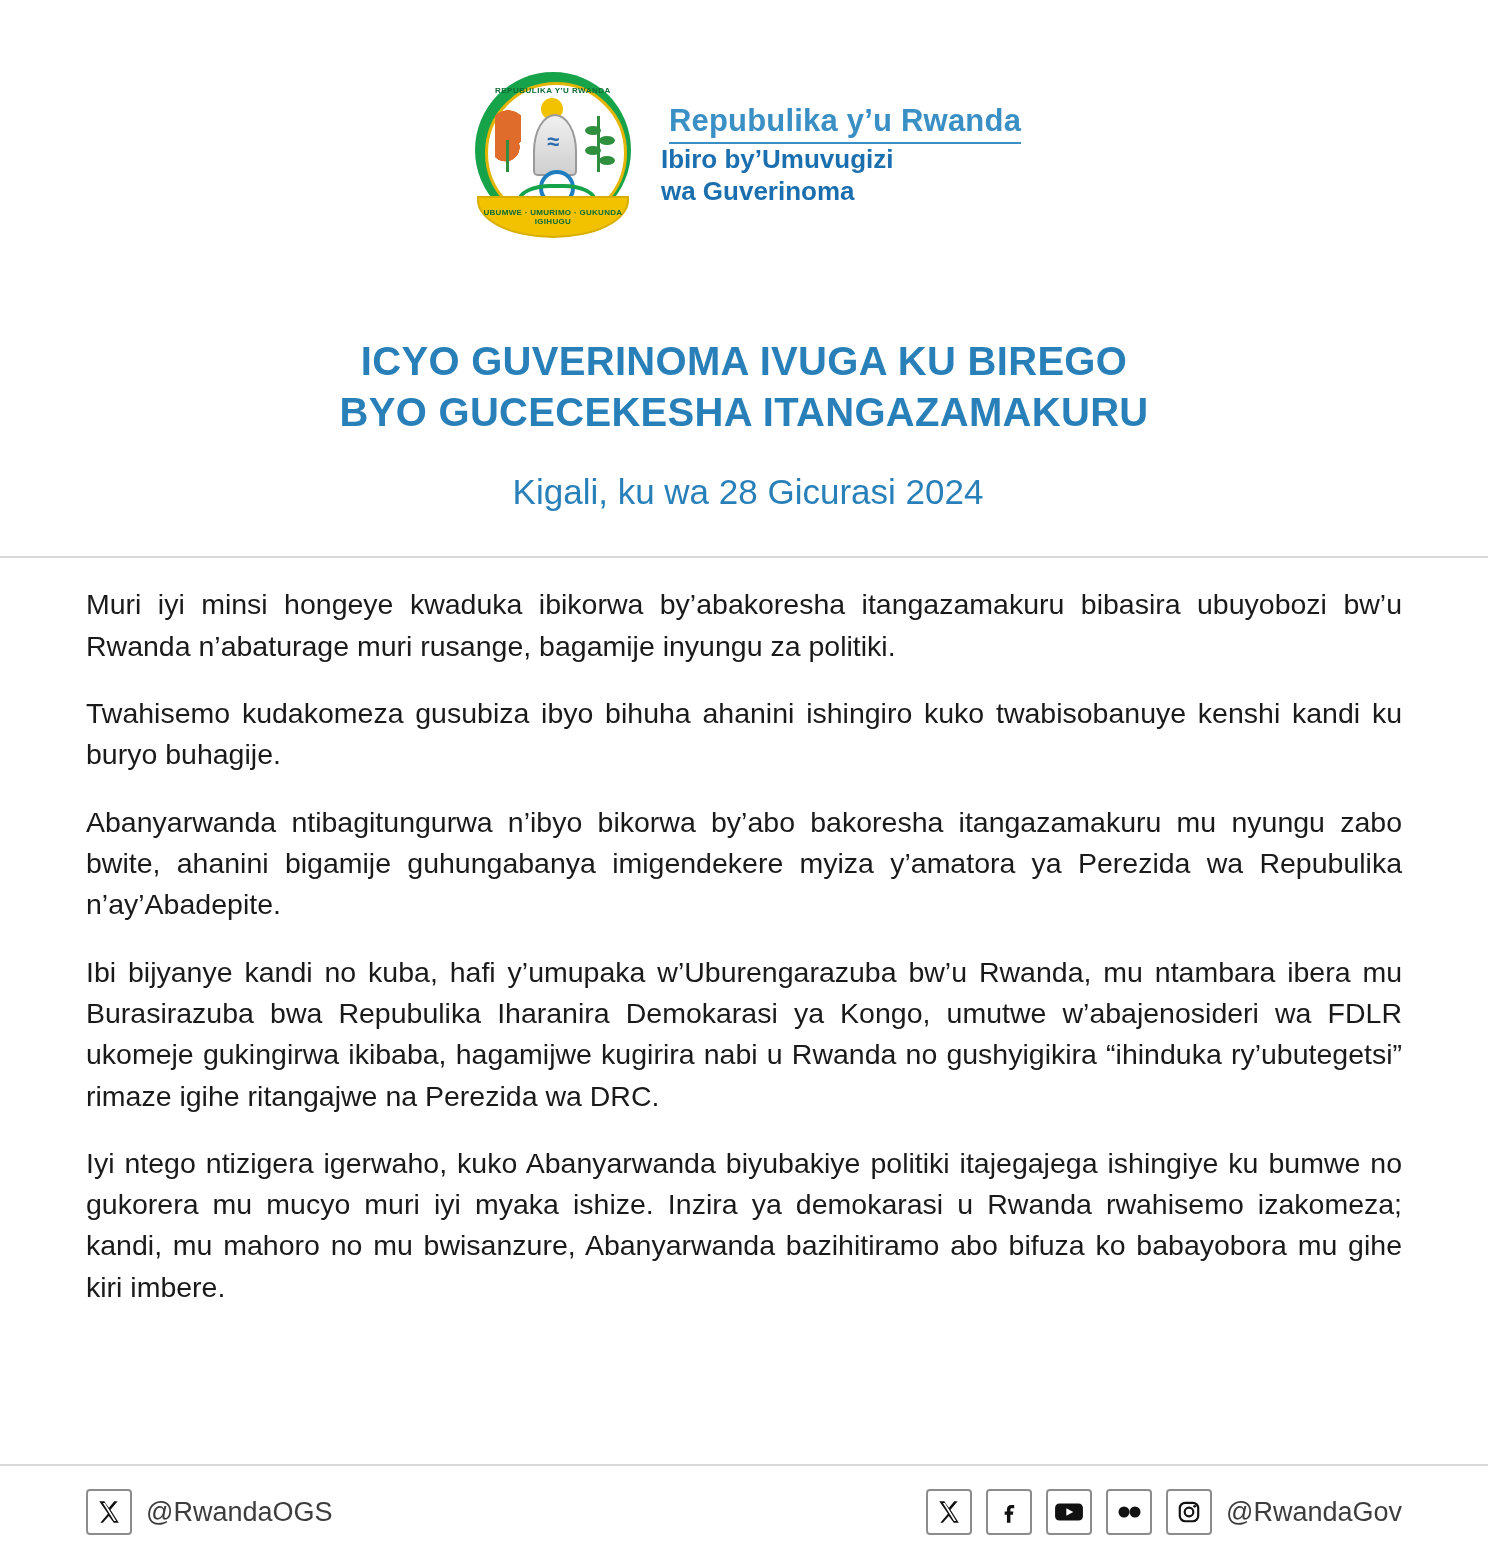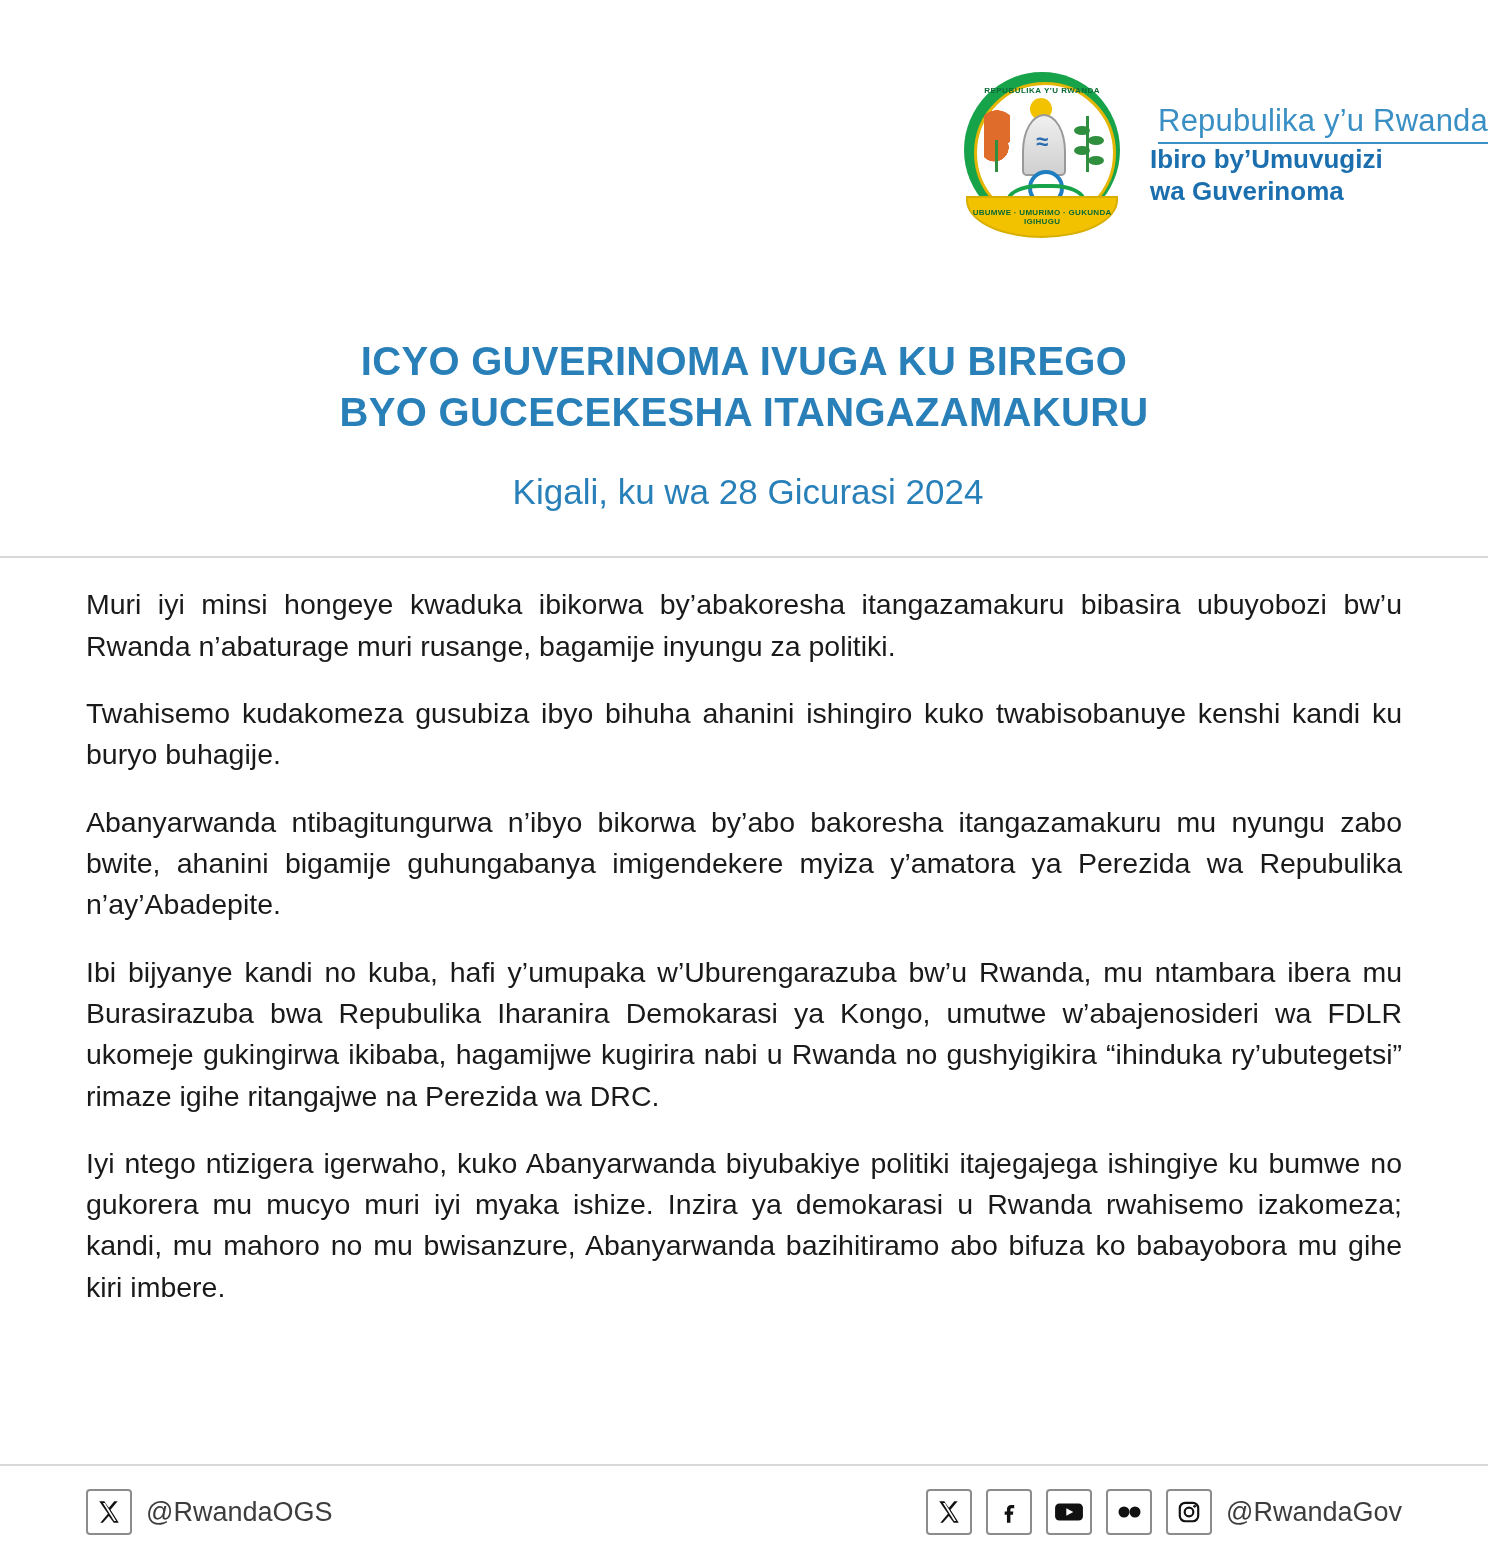--- a/index.html
+++ b/index.html
@@ -24,40 +24,40 @@
   }
 
   
   .header {
     padding-top: 66px;
     padding-bottom: 10px;
   }
   .brand {
     display: flex;
     align-items: center;
-    justify-content: flex-end;
+    justify-content: center;
     gap: 22px;
   }
   .coat {
     width: 172px;
     height: 185px;
     position: relative;
     flex: none;
   }
   .brand-text {
     padding-bottom: 6px;
   }
   .brand-line1 {
     font-size: 31px;
     color: #3a8fc4;
     letter-spacing: .2px;
     border-bottom: 2px solid #3a8fc4;
     padding-bottom: 3px;
     display: inline-block;
-    font-weight: 400;
+    font-weight: 700;
     margin-left: 8px;
   }
   .brand-line2 {
     font-size: 26px;
     font-weight: bold;
     color: #1b6fae;
     line-height: 1.22;
   }
 
   .doc-title {

